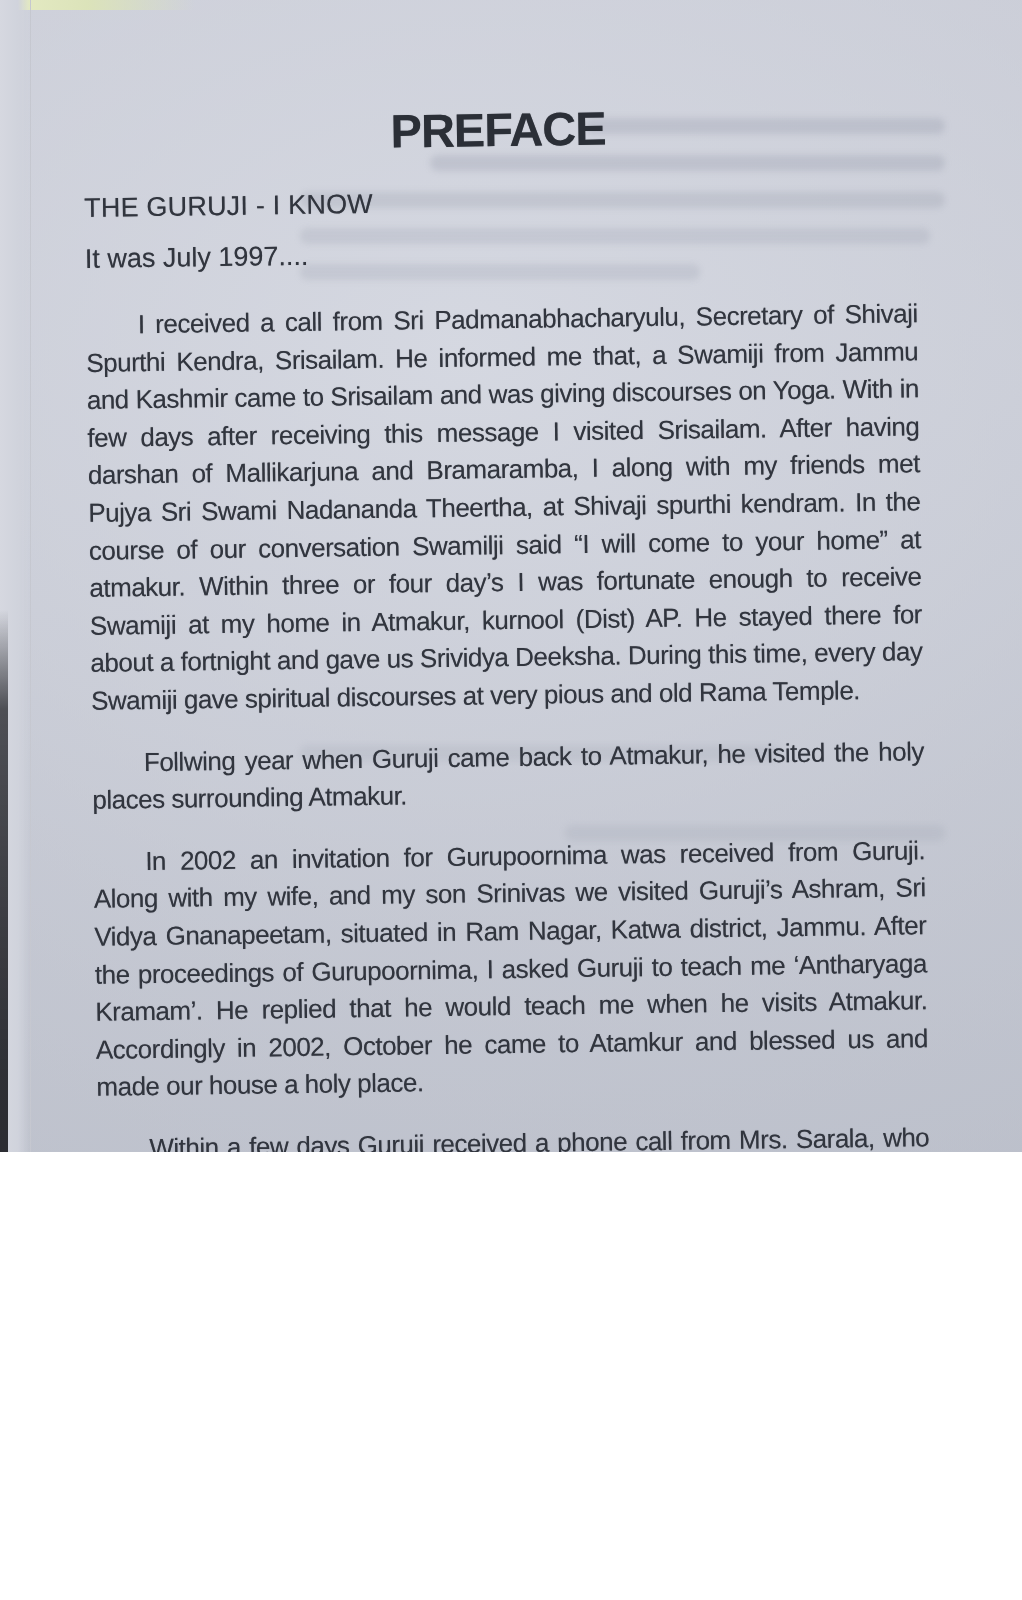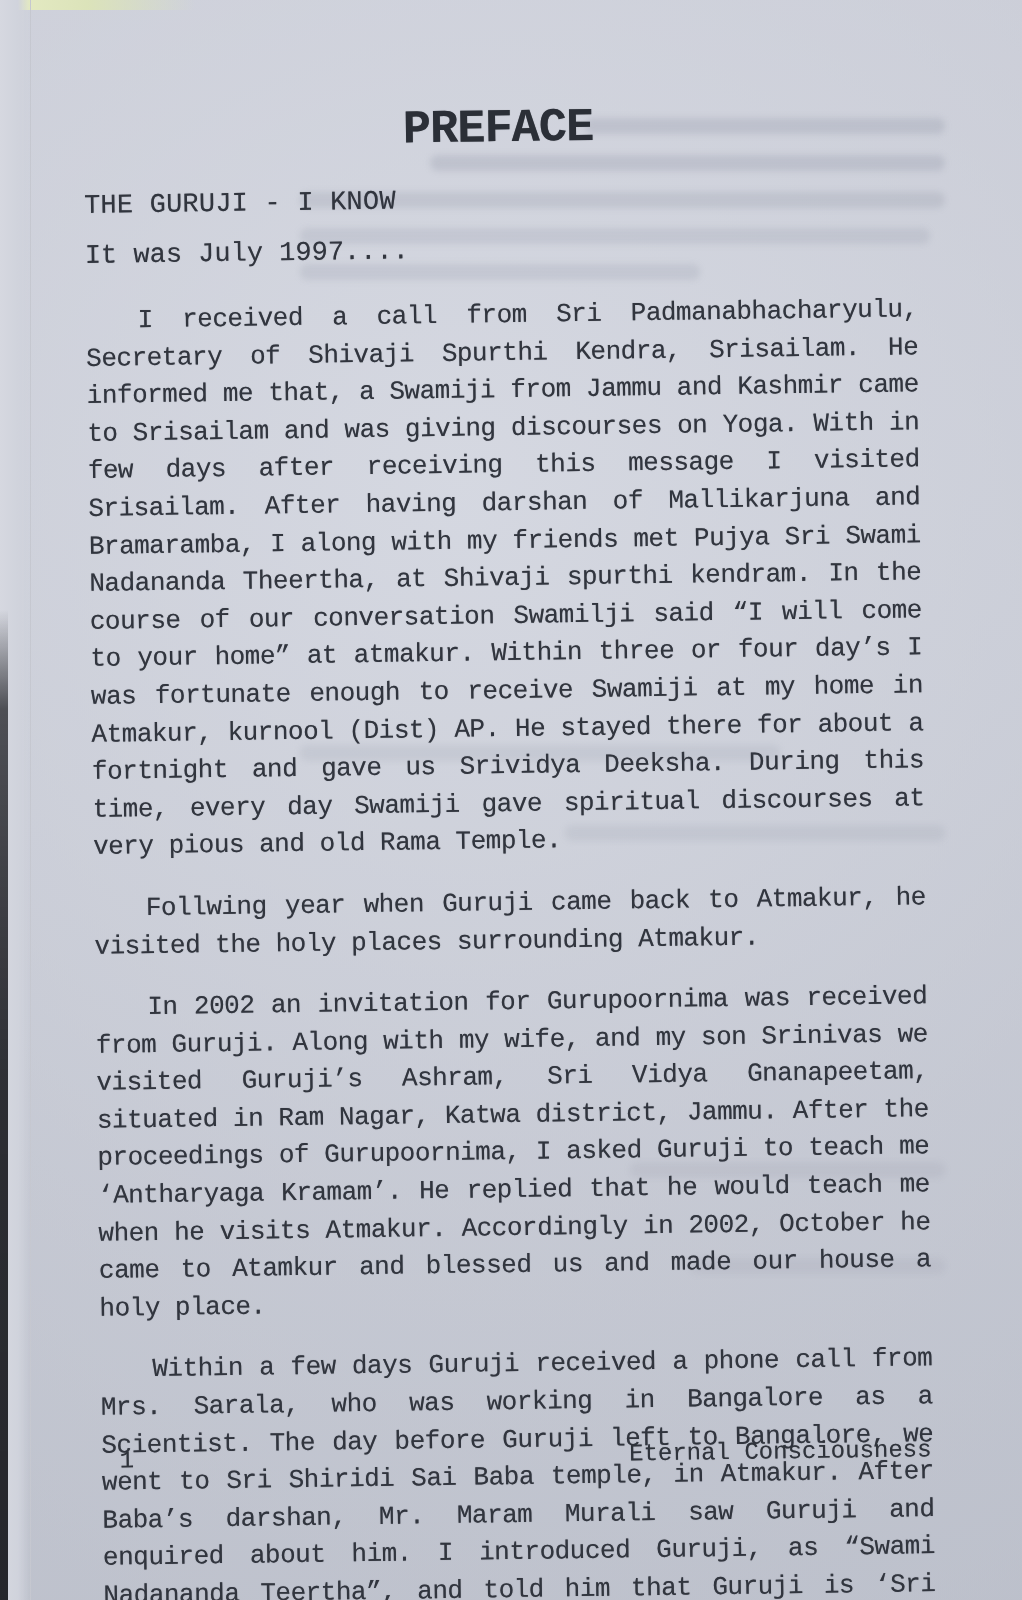--- a/index.html
+++ b/index.html
@@ -3,26 +3,25 @@
 <meta charset="utf-8">
 <style>
   html, body {
     margin: 0; padding: 0;
     width: 1022px; height: 1600px;
     overflow: hidden;
     font-family: "Liberation Sans", sans-serif;
   }
   .photo {
     position: relative;
-    width: 1022px; height: 1600px;
+    width: 1022px; height: 1152px;
     overflow: hidden;
     background:
       radial-gradient(ellipse 140% 90% at 45% 30%, rgba(214,217,226,0.9) 0%, rgba(201,204,214,0.4) 55%, rgba(184,188,199,0.55) 100%),
       linear-gradient(168deg, #cfd1db 0%, #c8cbd5 45%, #bdc1cc 100%);
-    font-family: Liberation Mono, monospace;
   }
   
   .corner-sliver {
     position: absolute; top: 0; left: 0;
     width: 195px; height: 10px;
     background: linear-gradient(90deg, #e9efc2 0%, #dde5b6 45%, rgba(221,229,182,0) 100%);
     opacity: 0.9;
   }
   .left-edge-strip {
     position: absolute; top: 0; left: 0;

